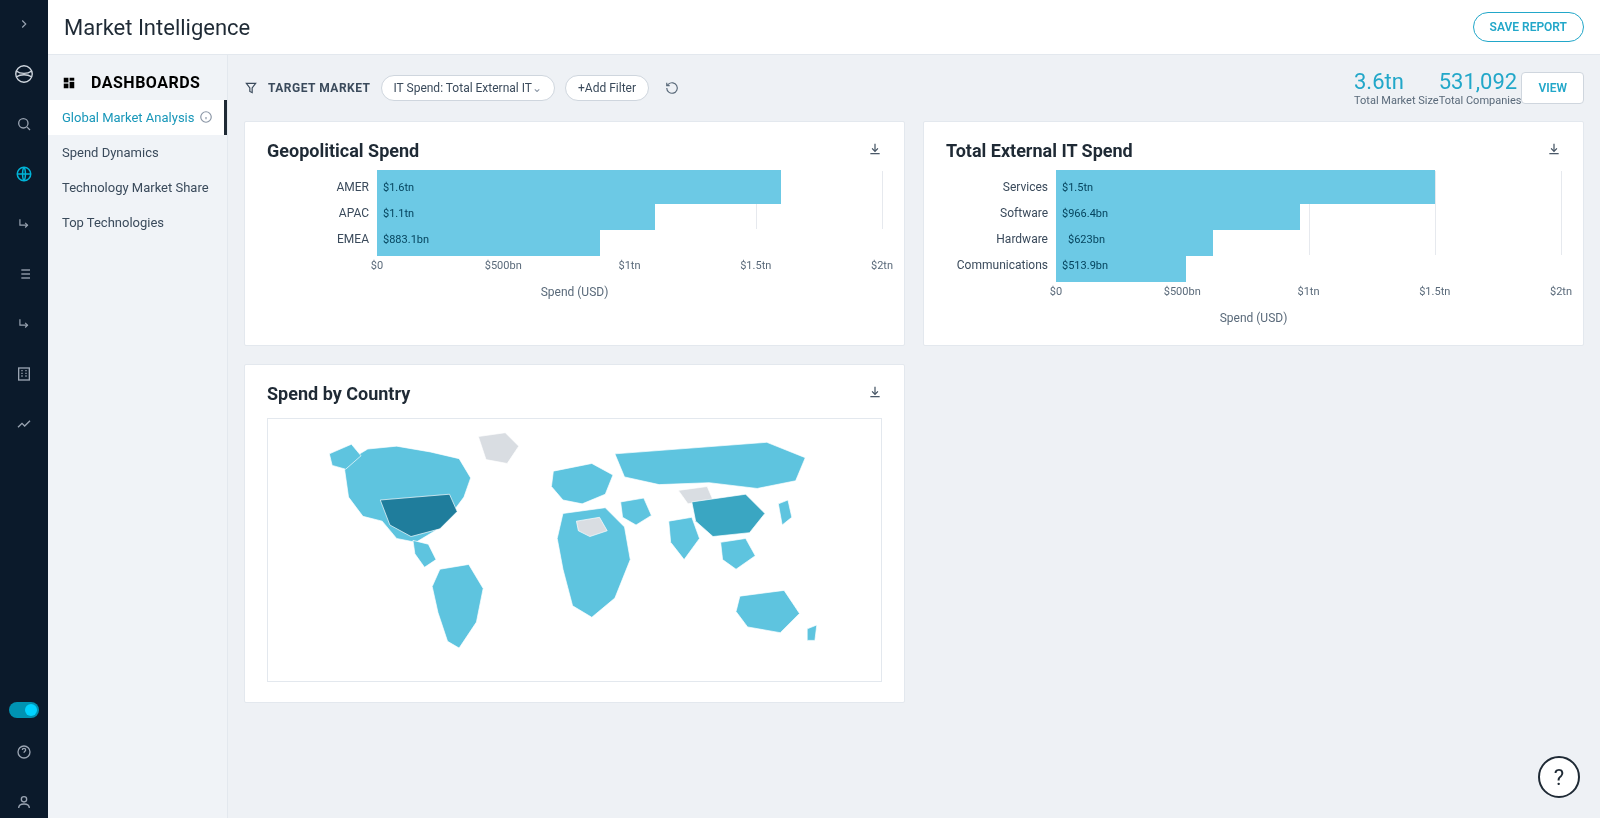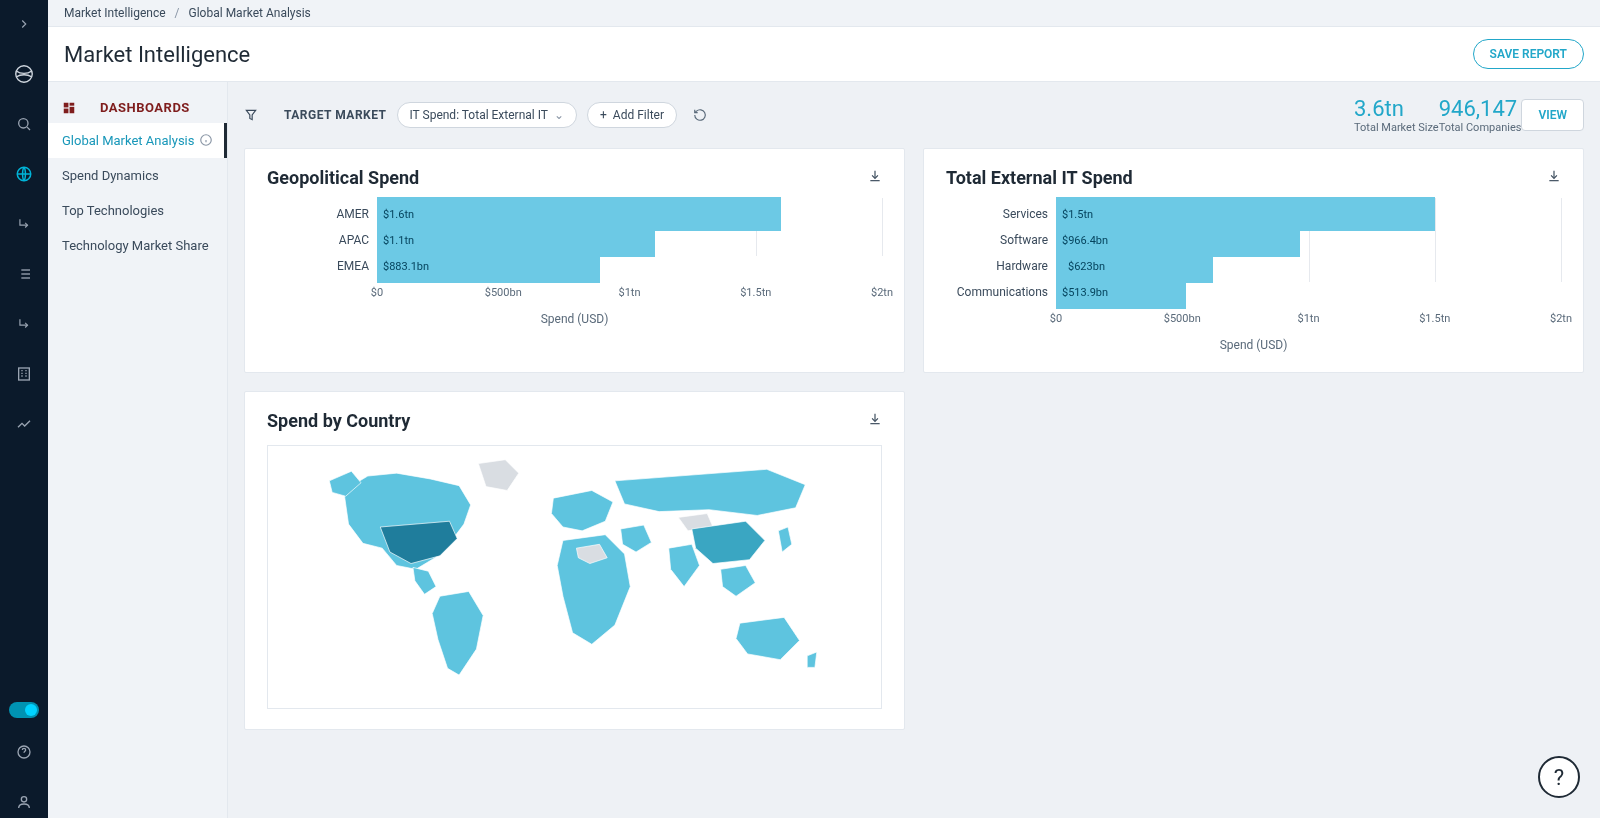--- a/index.html
+++ b/index.html
@@ -24,32 +24,32 @@
 
 .title-bar { background: #ffffff; padding: 12px 16px; display: flex; align-items: center; border-bottom: 1px solid #e3e8ee; }
 .title-bar h1 { font-size: 22px; font-weight: 400; }
 .title-bar .save-btn { margin-left: auto; border: 1px solid #22a7c9; color: #22a7c9; background: #fff; padding: 7px 16px; border-radius: 18px; font-size: 12px; font-weight: 600; cursor: pointer; }
 
 
 .body-row { display: flex; flex: 1; min-height: 0; }
 
 
 .dash-sidebar { width: 180px; background: #f0f3f7; border-right: 1px solid #e3e8ee; padding-top: 10px; font-size: 13px; }
-.dash-header { display: flex; align-items: center; gap: 24px; padding: 8px 14px; color: #7f1d1d; font-size: 13px; font-weight: 700; letter-spacing: 0.5px; }
+.dash-header { display: flex; align-items: center; gap: 15px; padding: 8px 14px; color: #000000; font-size: 16px; font-weight: 700; letter-spacing: 0.5px; }
 .dash-item { padding: 10px 14px; cursor: pointer; color: #3a4a5b; position: relative; }
 .dash-item.active { background: #fff; color: #1897b9; }
 .dash-item.active::after { content: ""; position: absolute; right: 0; top: 0; bottom: 0; width: 3px; background: #1f2a35; }
 .dash-item .info-icon { float: right; color: #8a96a6; }
 
 
 .content { flex: 1; overflow: auto; padding: 14px 16px; min-width: 0; }
 .filter-bar { display: flex; align-items: center; gap: 10px; margin-bottom: 14px; }
 .filter-left { display: flex; align-items: center; gap: 10px; font-size: 12px; color: #3a4a5b; }
-.filter-label { font-weight: 700; letter-spacing: 0.5px; margin-left: 16px; }
-.pill { border: 1px solid #cfd6de; border-radius: 16px; padding: 5px 12px; background: #fff; display: inline-flex; align-items: center; gap: 6px; cursor: pointer; font-size: 12px; }
+.filter-label { font-weight: 700; letter-spacing: 0.5px; }
+.pill { border: 1px solid #cfd6de; border-radius: 16px; padding: 5px 12px; background: #fff; display: inline-flex; align-items: center; gap: 0; cursor: pointer; font-size: 12px; }
 .pill .chev { color: #8a96a6; }
 .icon-btn { border: 1px solid #cfd6de; width: 26px; height: 26px; border-radius: 50%; display: inline-flex; align-items: center; justify-content: center; background: #fff; cursor: pointer; color: #5a6a7a; }
 .icon-btn.naked { border: none; background: transparent; }
 
 .filter-right { margin-left: auto; display: flex; align-items: center; }
 .metric { text-align: left; }
 .metric .val { font-size: 22px; font-weight: 400; color: #22a7c9; }
 .metric .lbl { font-size: 11px; color: #5a6a7a; }
 .view-btn { border: 1px solid #cfd6de; border-radius: 4px; background: #fff; color: #22a7c9; font-weight: 600; font-size: 12px; padding: 8px 16px; cursor: pointer; }
 
@@ -163,25 +163,20 @@
     <div class="rail-icon">
         <svg width="16" height="16" viewBox="0 0 24 24" fill="none" stroke="currentColor" stroke-width="2">
           <circle cx="12" cy="8" r="4"></circle>
           <path d="M4 21c0-4 4-6 8-6s8 2 8 6"></path>
         </svg>
       </div>
   </nav>
 
   <div class="main-col">
 
-    <div class="breadcrumb">
-      <span>Market Intelligence</span>
-      <span class="sep">/</span>
-      <span>Global Market Analysis</span>
-    </div>
 
     <div class="title-bar">
       <h1>Market Intelligence</h1>
       <button class="save-btn">SAVE REPORT</button>
     </div>
 
     <div class="body-row">
 
       <aside class="dash-sidebar">
         <div class="dash-header">
@@ -193,22 +188,22 @@
             </svg>
           <span>DASHBOARDS</span>
         </div>
         <div id="dash-items">
             <div class="dash-item active"><span>Global Market Analysis</span><span class="info-icon"><svg width="14" height="14" viewBox="0 0 24 24" fill="none" stroke="currentColor" stroke-width="2">
                   <circle cx="12" cy="12" r="9"></circle>
                   <line x1="12" y1="16" x2="12" y2="12"></line>
                   <line x1="12" y1="8" x2="12.01" y2="8"></line>
                 </svg></span></div>
             <div class="dash-item"><span>Spend Dynamics</span></div>
+            <div class="dash-item"><span>Technology Market Share</span></div>
             <div class="dash-item"><span>Top Technologies</span></div>
-            <div class="dash-item"><span>Technology Market Share</span></div>
           </div>
       </aside>
 
       <section class="content">
 
         <div class="filter-bar">
           <div class="filter-left">
             <svg width="14" height="14" viewBox="0 0 24 24" fill="none" stroke="#3a4a5b" stroke-width="2">
                 <polygon points="4 4 20 4 14 12 14 20 10 18 10 12 4 4"></polygon>
               </svg>
@@ -227,21 +222,21 @@
                   <polyline points="3 3 3 8 8 8"></polyline>
                 </svg>
             </span>
           </div>
           <div class="filter-right">
             <div class="metric">
               <div class="val">3.6tn</div>
               <div class="lbl">Total Market Size</div>
             </div>
             <div class="metric">
-              <div class="val">946,147</div>
+              <div class="val">531,092</div>
               <div class="lbl">Total Companies</div>
             </div>
             <button class="view-btn">VIEW</button>
           </div>
         </div>
 
         <div class="grid">
 
           <div class="card">
             <div class="card-header">

